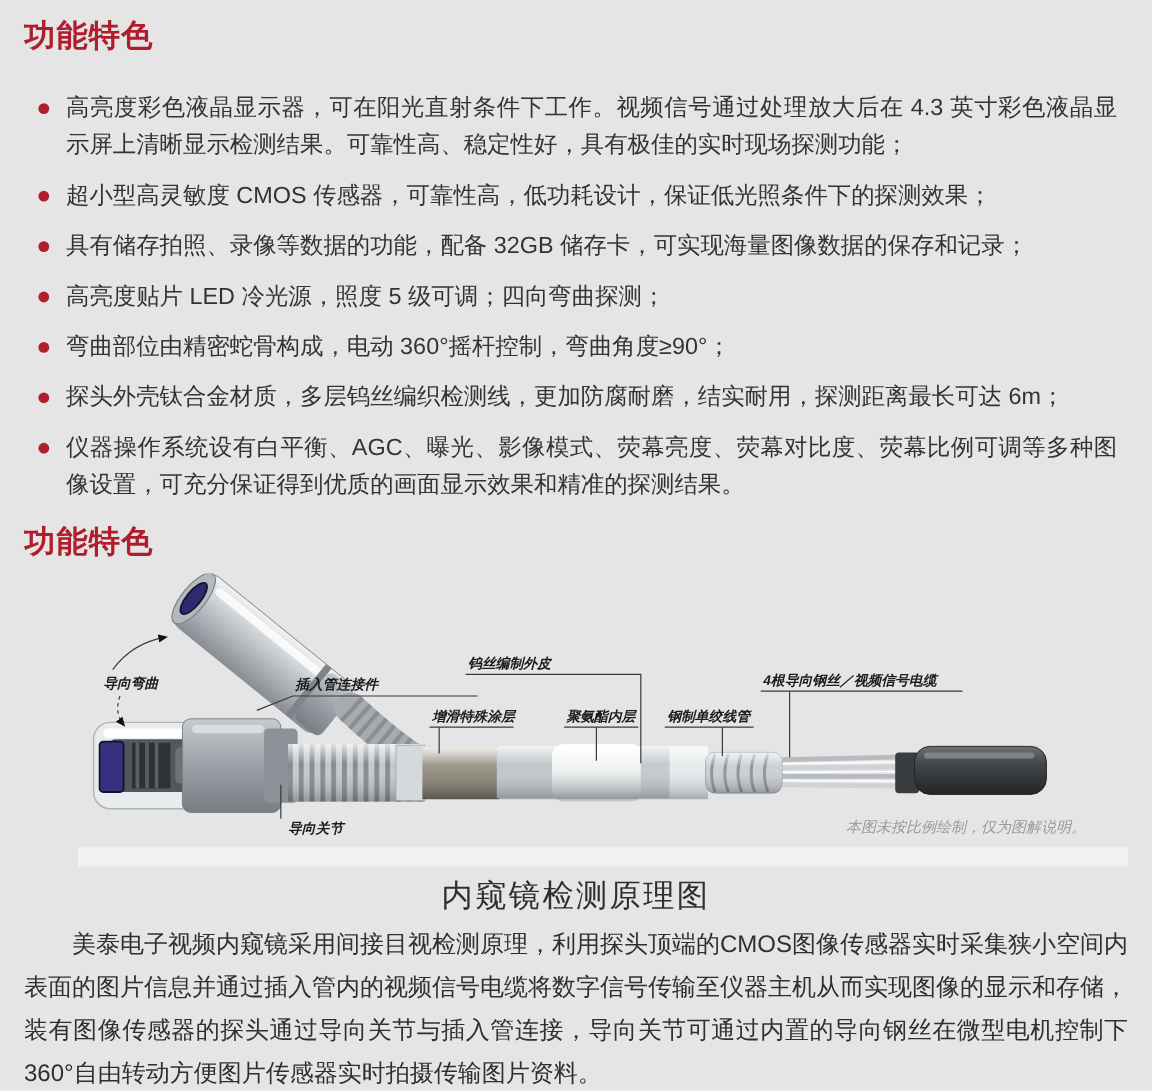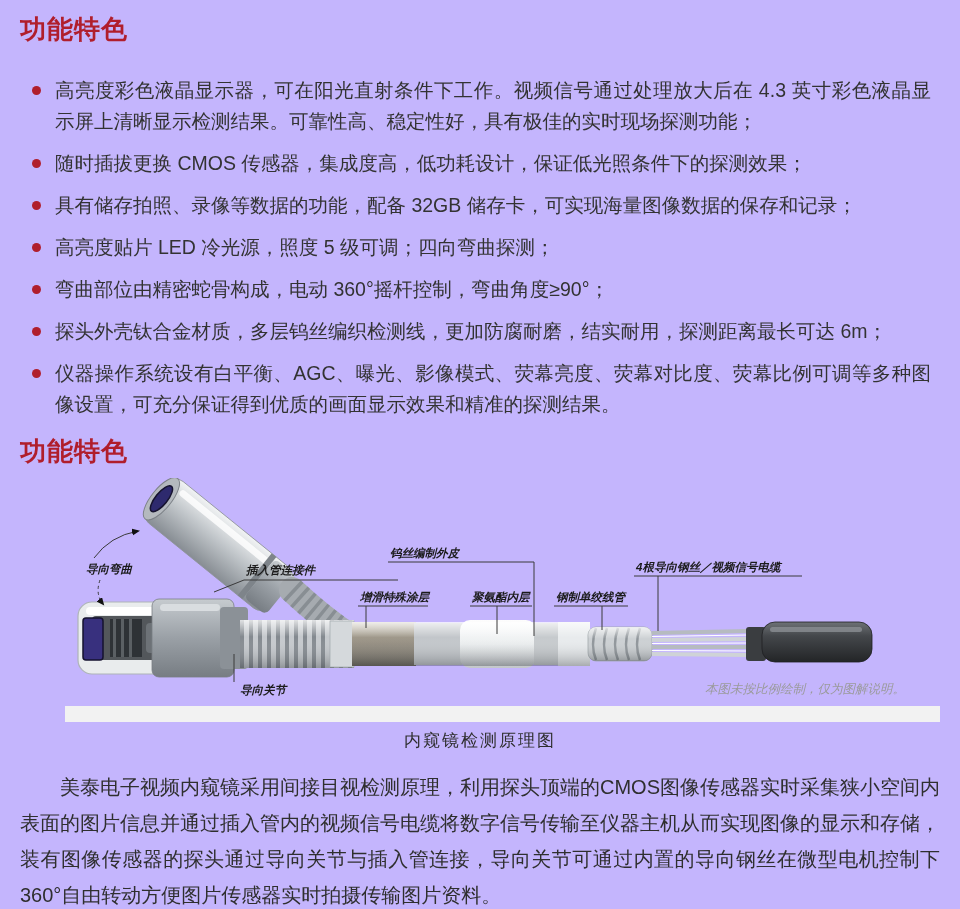--- a/index.html
+++ b/index.html
@@ -3,21 +3,21 @@
 <meta charset="utf-8">
 <style>
   :root{
     --red:#b01e2c;
     --text:#333333;
     --label:#1b1b1b;
     --note:#9a9a9a;
   }
   html,body{margin:0;padding:0;background:#ffffff;}
   body{font-family:"Liberation Sans","DejaVu Sans",sans-serif;}
-  #page{position:relative;width:960px;height:909px;background:#c4b5fd;overflow:hidden;}
+  #page{position:relative;width:960px;height:909px;background:#e5e5e5;overflow:hidden;}
 
   .sec-title{
     position:absolute;left:20px;
     font-size:26px;font-weight:bold;color:var(--red);
     letter-spacing:1px;
   }
   #features-title{top:12px;}
   #principle-title{top:434px;}
 
   #features-list{
@@ -41,39 +41,39 @@
     font-size:11.5px;font-weight:bold;font-style:italic;fill:var(--label);
   }
   .dia-note{
     font-family:"Liberation Sans","DejaVu Sans",sans-serif;
     font-size:12.5px;font-style:italic;fill:var(--note);
   }
   .leader{stroke:#3a3a3a;stroke-width:1;fill:none;}
 
   #diagram-caption{
     position:absolute;left:0;top:729px;width:960px;
-    text-align:center;font-size:17px;color:#2e2e2e;letter-spacing:2px;
+    text-align:center;font-size:26px;color:#2e2e2e;letter-spacing:2px;
   }
 
   #description{
     position:absolute;left:20px;top:769px;width:920px;
     font-size:20px;line-height:36px;color:#2f2f2f;
     text-align:justify;text-indent:2em;margin:0;
   }
 </style>
 </head>
 <body>
 
 <div id="page">
 
   <div id="features-title" class="sec-title">功能特色</div>
 
   <ul id="features-list">
     <li>高亮度彩色液晶显示器，可在阳光直射条件下工作。视频信号通过处理放大后在 4.3 英寸彩色液晶显示屏上清晰显示检测结果。可靠性高、稳定性好，具有极佳的实时现场探测功能；</li>
-    <li>随时插拔更换 CMOS 传感器，集成度高，低功耗设计，保证低光照条件下的探测效果；</li>
+    <li>超小型高灵敏度 CMOS 传感器，可靠性高，低功耗设计，保证低光照条件下的探测效果；</li>
     <li>具有储存拍照、录像等数据的功能，配备 32GB 储存卡，可实现海量图像数据的保存和记录；</li>
     <li>高亮度贴片 LED 冷光源，照度 5 级可调；四向弯曲探测；</li>
     <li>弯曲部位由精密蛇骨构成，电动 360°摇杆控制，弯曲角度≥90°；</li>
     <li>探头外壳钛合金材质，多层钨丝编织检测线，更加防腐耐磨，结实耐用，探测距离最长可达 6m；</li>
     <li>仪器操作系统设有白平衡、AGC、曝光、影像模式、荧幕亮度、荧幕对比度、荧幕比例可调等多种图像设置，可充分保证得到优质的画面显示效果和精准的探测结果。</li>
   </ul>
 
   <div id="principle-title" class="sec-title">功能特色</div>
 
   <div id="diagram">

